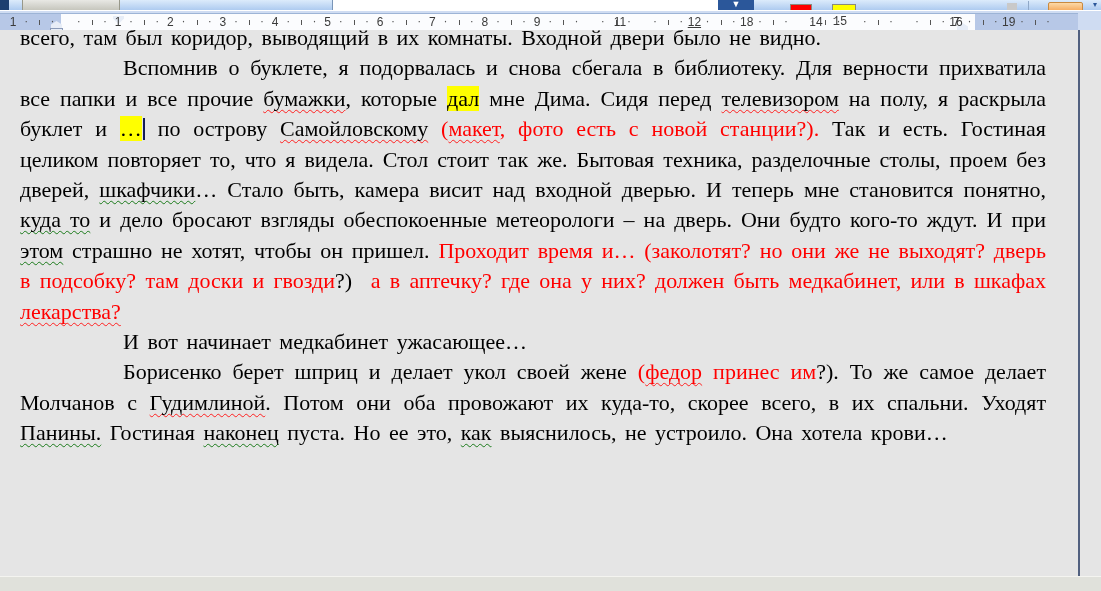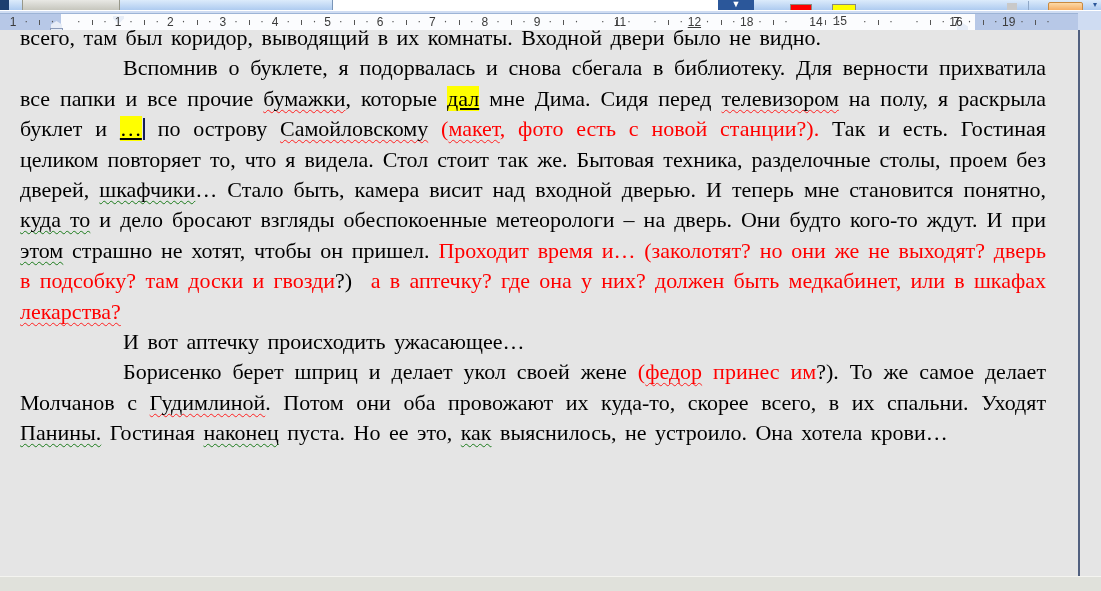--- a/index.html
+++ b/index.html
@@ -41,21 +41,21 @@
   .m-right-house{left:957px;top:9px;}
   
   .doc-area{position:absolute;left:0;top:30px;width:1098px;height:547px;background:#e5e5e5;overflow:hidden;padding-left:28px;}
   .page-edge{position:absolute;left:1078px;top:30px;width:2px;height:547px;background:#51607f;}
   .page-text{position:absolute;left:20px;top:-7px;width:1026px;text-align:justify;
     font-family:"Liberation Serif","DejaVu Serif",serif;font-size:22px;line-height:30.4px;
     color:#000;word-spacing:3px;}
   .page-text p{margin:0;text-indent:103px;}
   .page-text p.no-indent{text-indent:0;}
   .red{color:#ff0000;}
-  .hl{background:#ffff00;text-decoration:underline;}
+  .hl{background:#ffff00;}
   .sq-red{text-decoration-line:underline;text-decoration-style:wavy;text-decoration-color:#ff2020;text-decoration-thickness:1px;text-underline-offset:3px;text-decoration-skip-ink:none;}
   .sq-green{text-decoration-line:underline;text-decoration-style:wavy;text-decoration-color:#1a7a1a;text-decoration-thickness:1px;text-underline-offset:3px;text-decoration-skip-ink:none;}
   .caret{display:inline-block;width:2px;height:22px;background:#151c55;vertical-align:-4px;margin-left:1px;}
   
   .hscroll{position:absolute;left:0;bottom:0;width:1101px;height:14px;background:#e0e1db;border-top:1px solid #f4f4f0;}
 </style>
 </head>
 <body>
 
 <div class="toolbar-sliver">
@@ -158,19 +158,19 @@
       <span class="rdot" style="left: 1021.9px;">·</span>
       <span class="rbar" style="left: 1035px;"></span>
       <span class="rdot" style="left: 1048.1px;">·</span>
     </div>
 </div>
 
 <div class="doc-area">
   <div class="page-text">
       <p class="no-indent"><span class="">всего, там был коридор, выводящий в их комнаты. Входной двери было не видно.</span></p>
       <p><span class="">Вспомнив о буклете, я подорвалась и снова сбегала в библиотеку. Для верности прихватила все папки и все прочие </span><span class="sq-red">бумажки</span><span class="">, которые </span><span class="hl">дал</span><span class=""> мне Дима. Сидя перед </span><span class="sq-red">телевизором</span><span class=""> на полу, я раскрыла буклет и </span><span class="hl">…</span><span class="caret"></span><span class=""> по острову </span><span class="sq-red">Самойловскому</span><span class=""> </span><span class="red">(</span><span class="red sq-red">макет</span><span class="red">, фото есть с новой станции?).</span><span class=""> Так и есть. Гостиная целиком повторяет то, что я видела. Стол стоит так же. Бытовая техника, разделочные столы, проем без дверей, </span><span class="sq-green">шкафчики</span><span class="">… Стало быть, камера висит над входной дверью. И теперь мне становится понятно, </span><span class="sq-green">куда то</span><span class=""> и дело бросают взгляды обеспокоенные метеорологи – на дверь. Они будто кого-то ждут. И при </span><span class="sq-green">этом</span><span class=""> страшно не хотят, чтобы он пришел. </span><span class="red">Проходит время и… (заколотят? но они же не выходят? дверь в подсобку? там доски и гвозди</span><span class="">?)</span><span class="red">&nbsp; а в аптечку? где она у них? должен быть медкабинет, или в шкафах </span><span class="red sq-red">лекарства?</span></p>
-      <p><span class="">И вот аптечку происходить ужасающее…</span></p>
+      <p><span class="">И вот начинает медкабинет ужасающее…</span></p>
       <p><span class="">Борисенко берет шприц и делает укол своей жене </span><span class="red">(</span><span class="red sq-red">федор</span><span class="red"> принес им</span><span class="">?).</span><span class=""> То же самое делает Молчанов с </span><span class="sq-red">Гудимлиной</span><span class="">. Потом они оба провожают их куда-то, скорее всего, в их спальни. Уходят </span><span class="sq-green">Панины.</span><span class=""> Гостиная </span><span class="sq-green">наконец</span><span class=""> пуста. Но ее это, </span><span class="sq-green">как</span><span class=""> выяснилось, не устроило. Она хотела крови…</span></p>
     </div>
 </div>
 <div class="page-edge"></div>
 
 <div class="hscroll"></div>
 
 </body></html>

